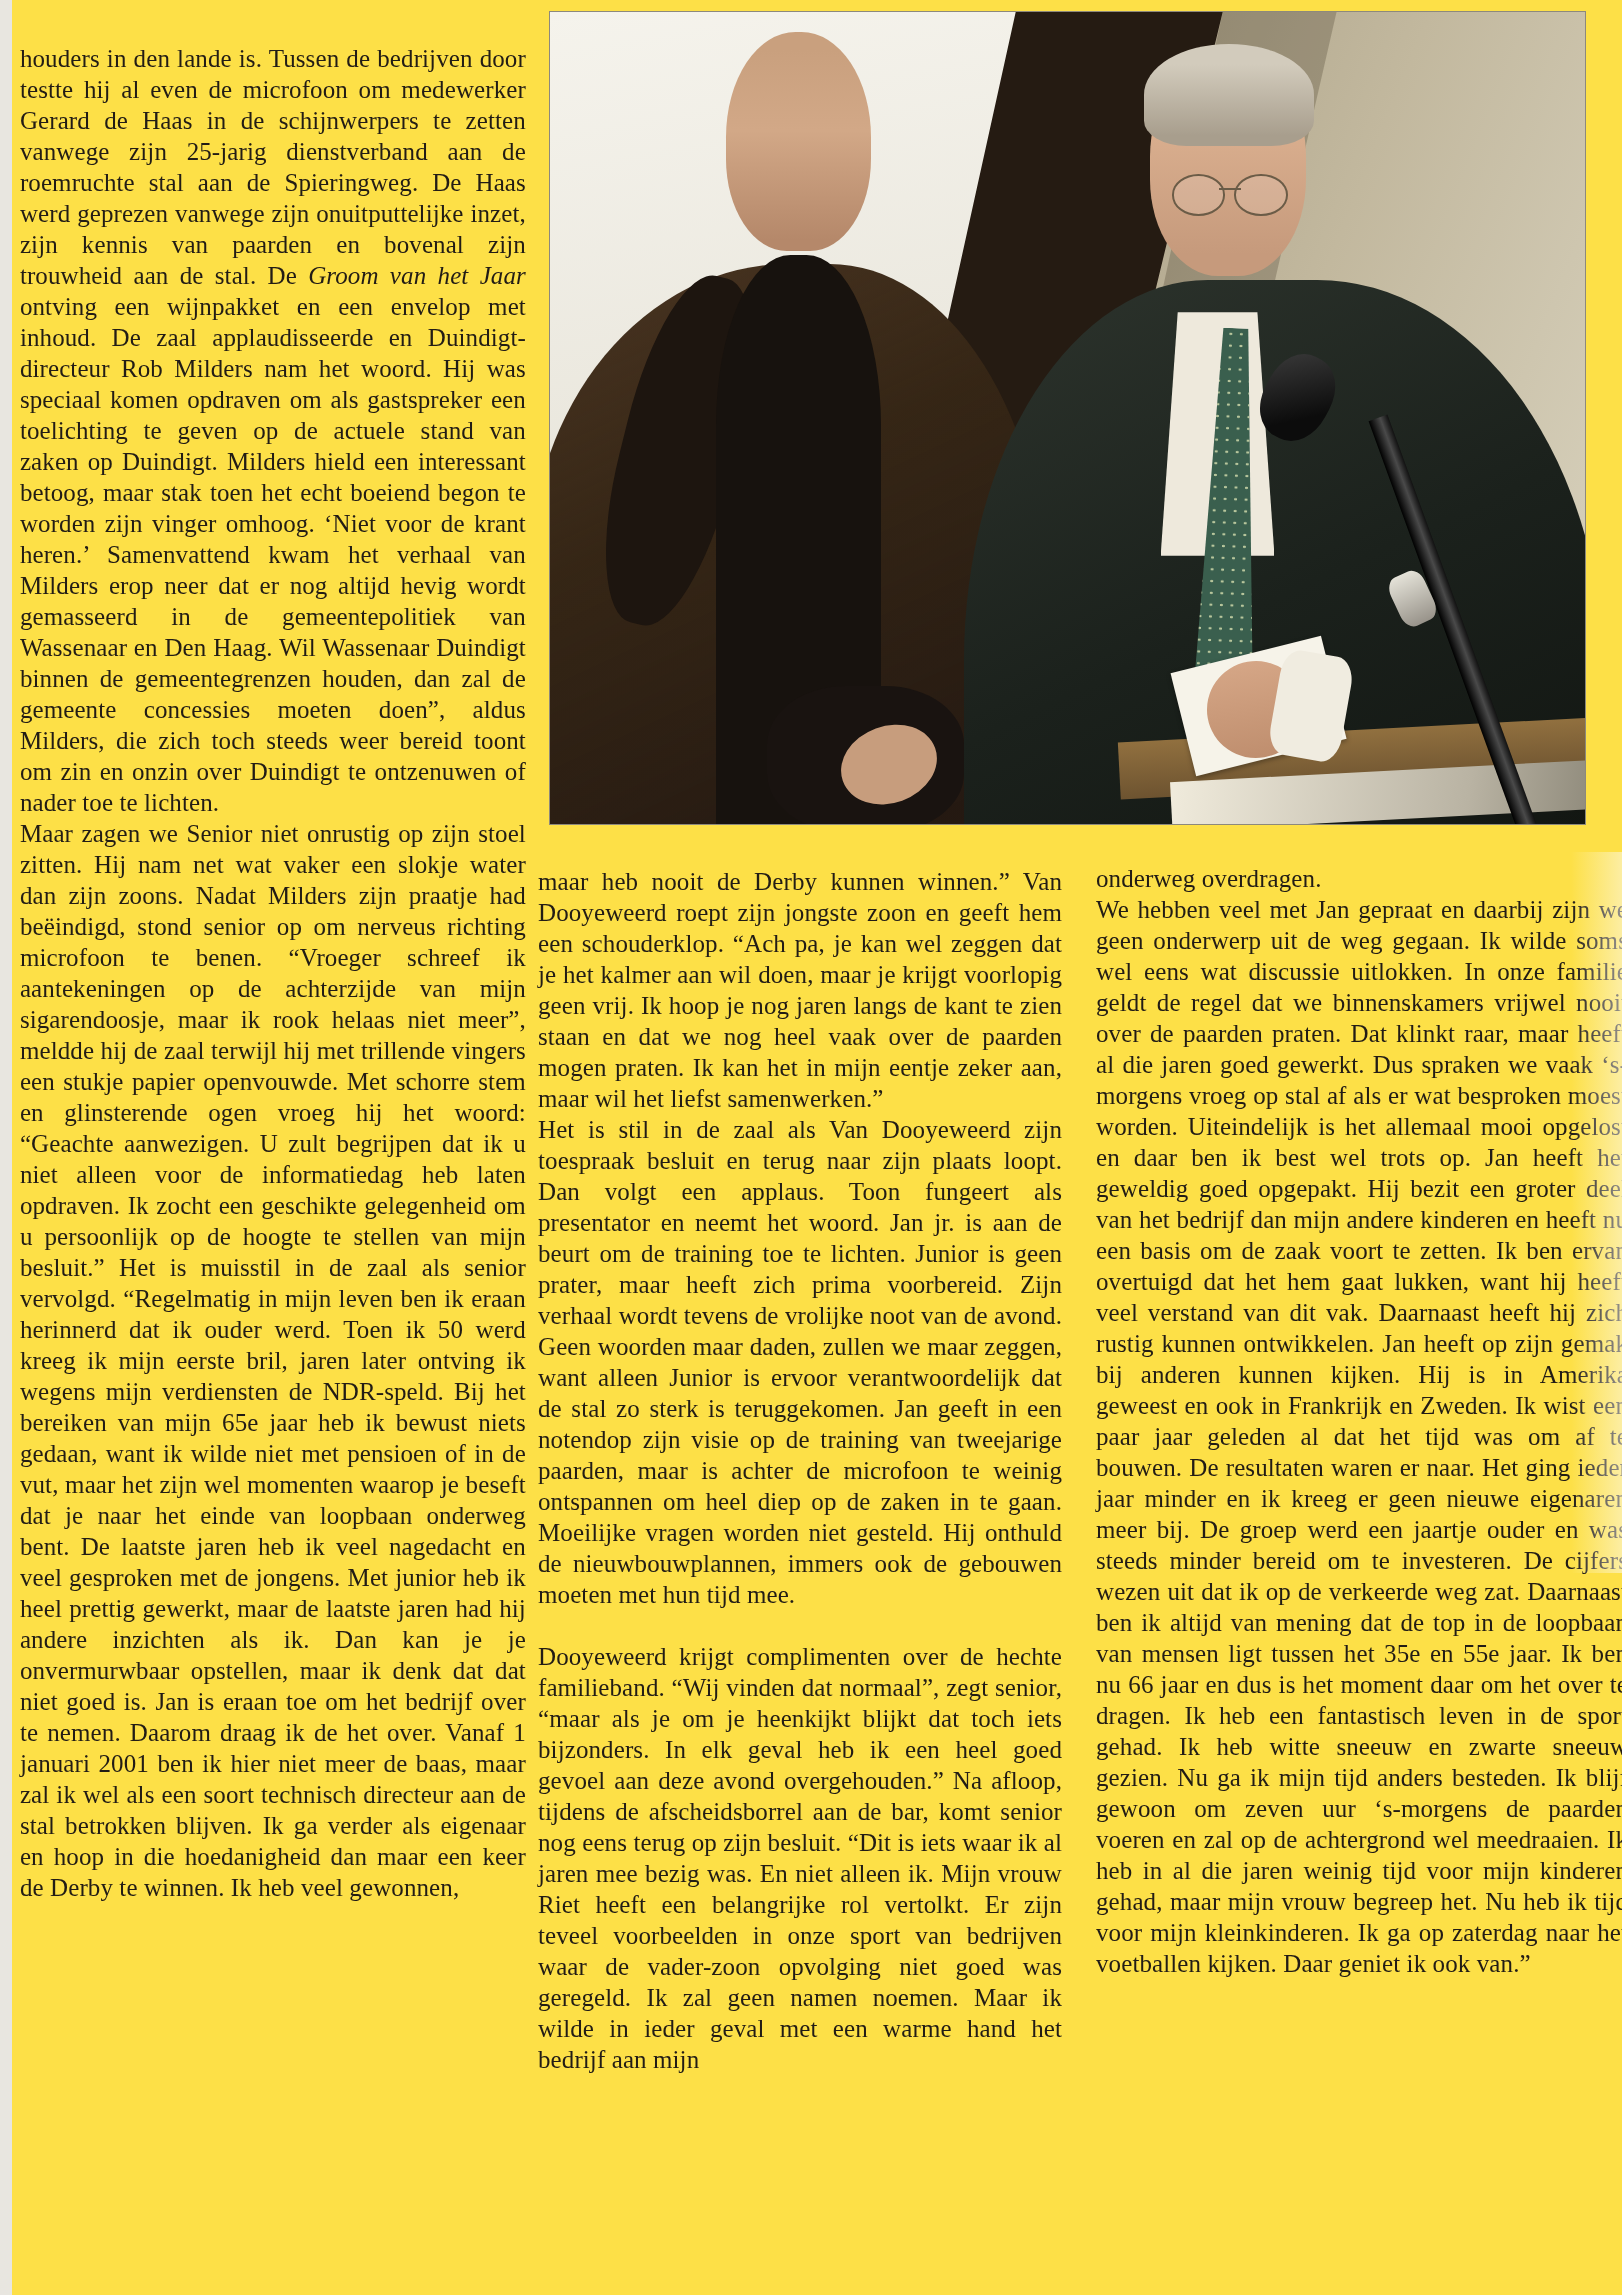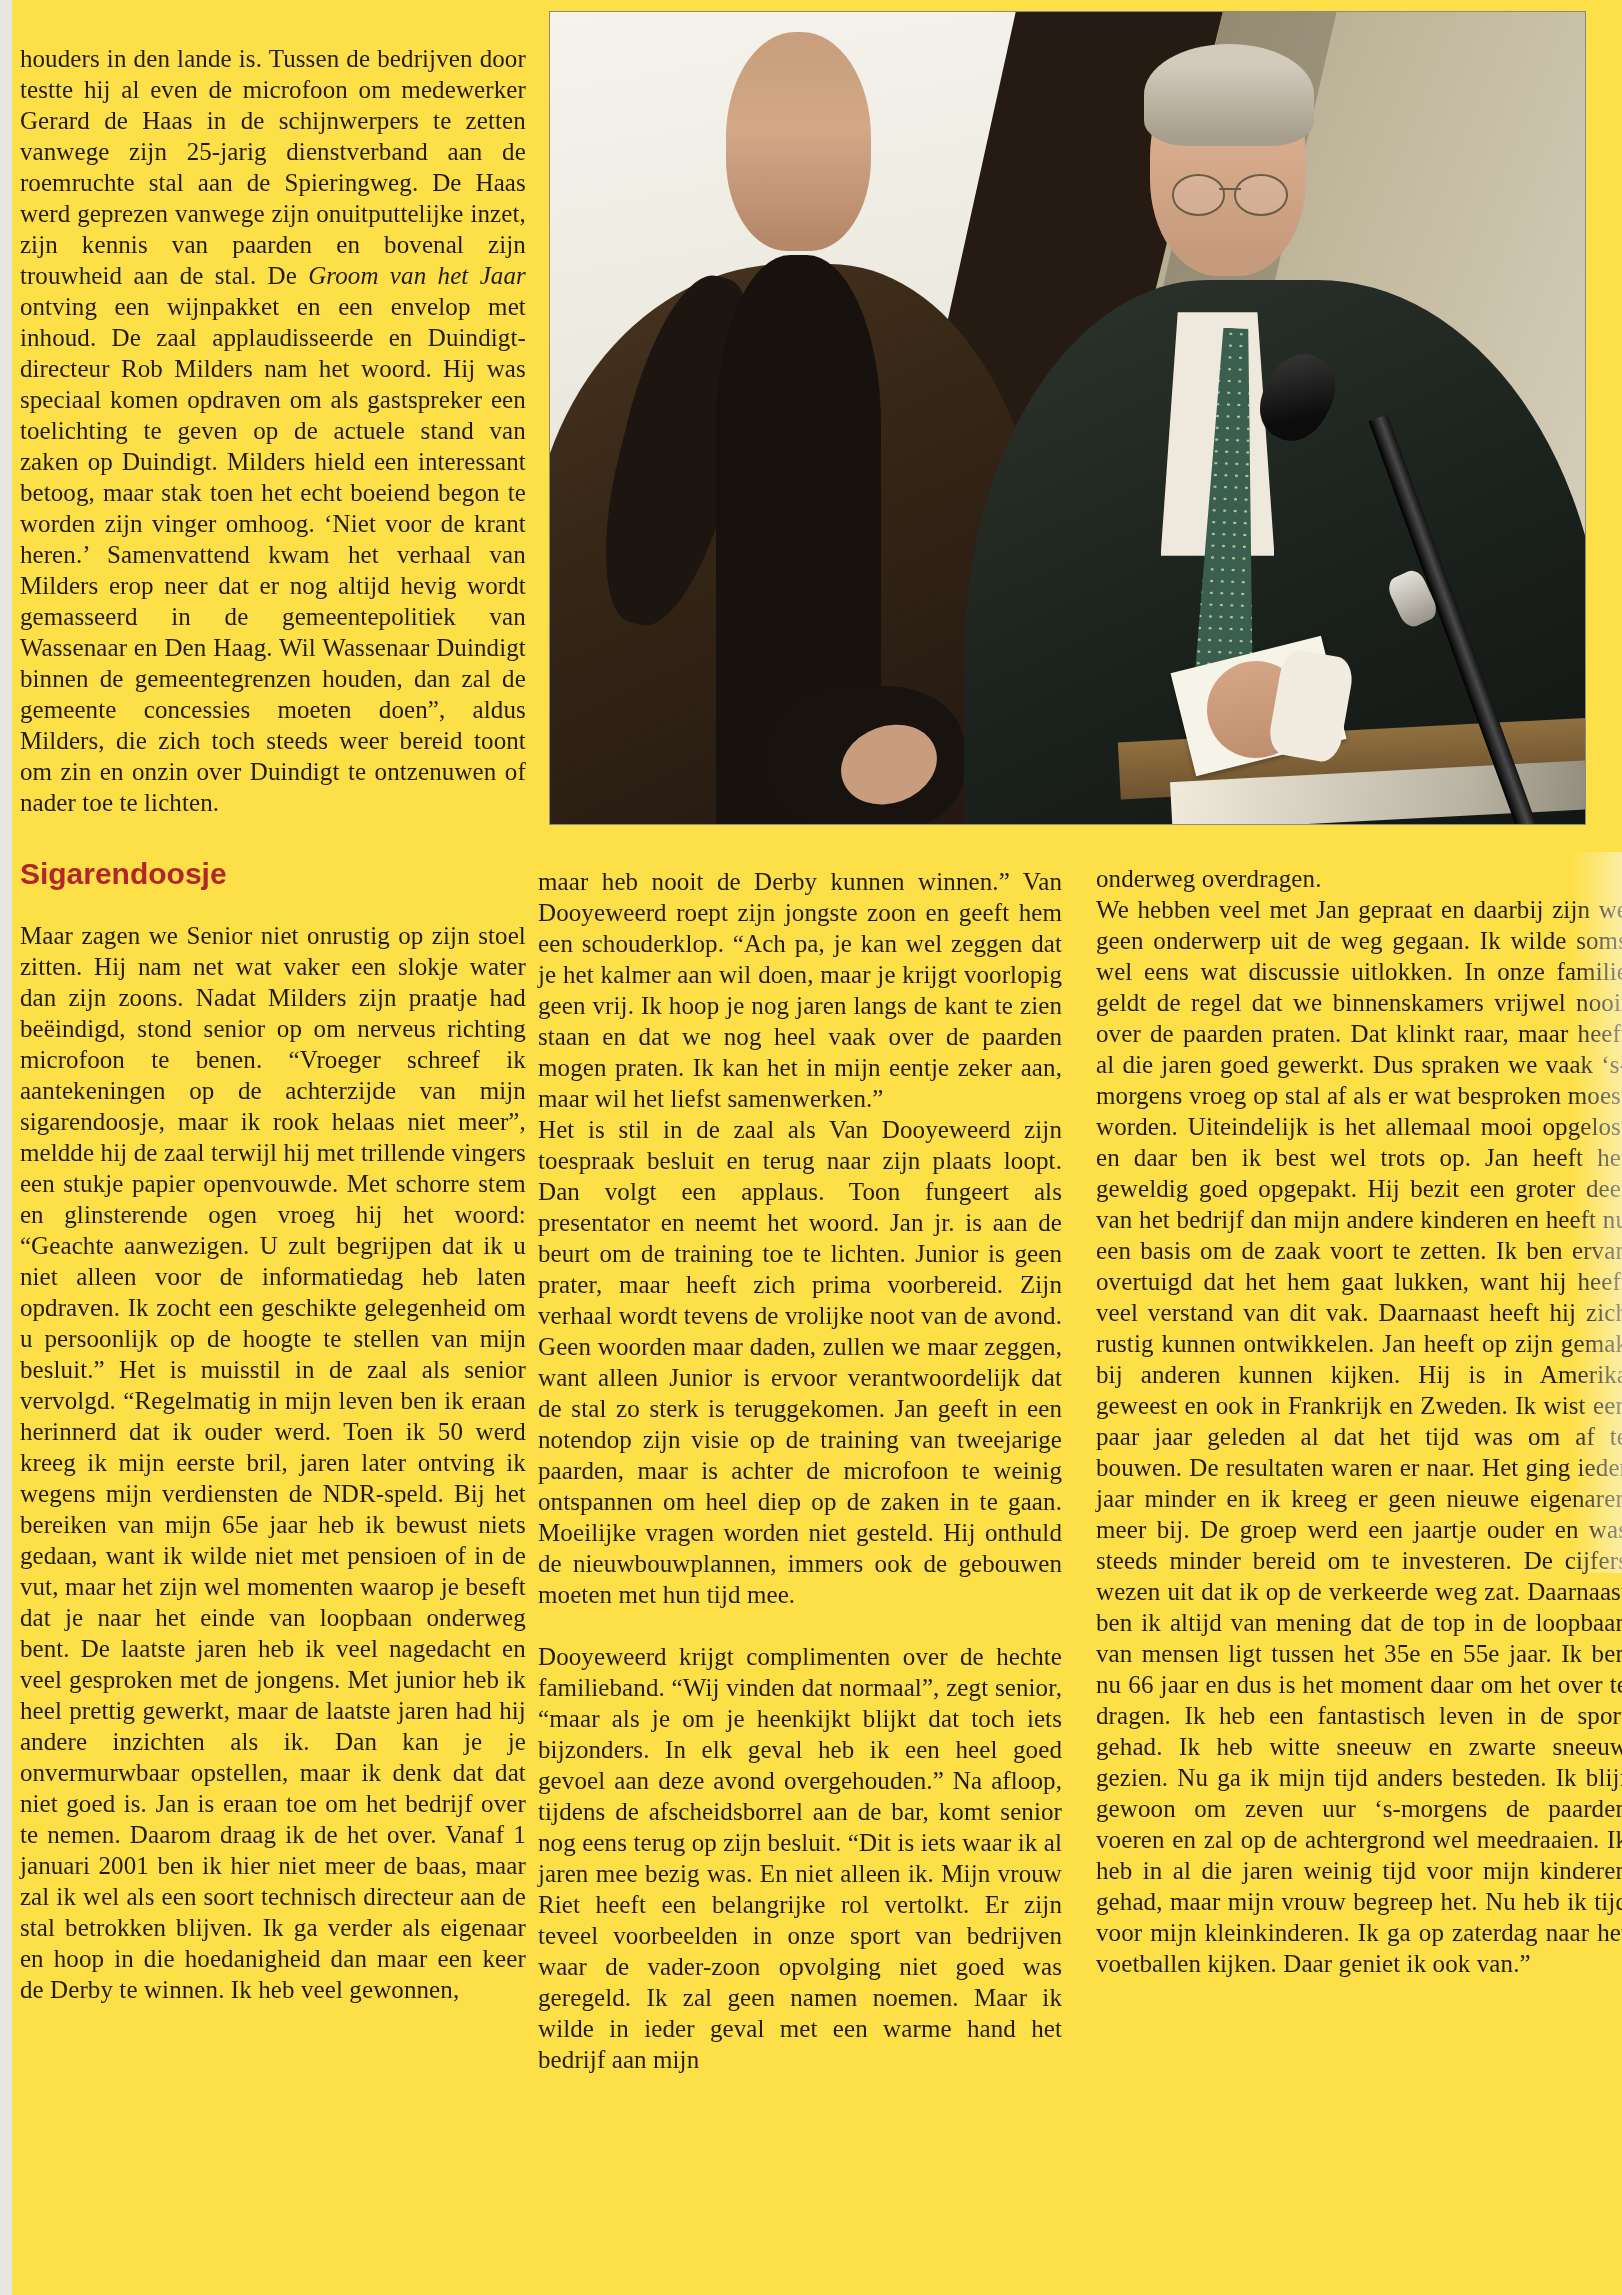--- a/index.html
+++ b/index.html
@@ -111,21 +111,20 @@
     pointer-events:none;
   }
 </style>
 </head>
 <body>
 
 <div class="page">
 
   <div class="textcol col-left">
     <p><span>houders in den lande is. Tussen de bedrijven door testte hij al even de microfoon om medewerker Gerard de Haas in de schijnwerpers te zetten vanwege zijn 25-jarig dienstverband aan de roemruchte stal aan de Spieringweg. De Haas werd geprezen vanwege zijn onuitputtelijke inzet, zijn kennis van paarden en bovenal zijn trouwheid aan de stal. De </span><span class="italic">Groom van het Jaar</span><span> ontving een wijnpakket en een envelop met inhoud. De zaal applaudisseerde en Duindigt-directeur Rob Milders nam het woord. Hij was speciaal komen opdraven om als gastspreker een toelichting te geven op de actuele stand van zaken op Duindigt. Milders hield een interessant betoog, maar stak toen het echt boeiend begon te worden zijn vinger omhoog. ‘Niet voor de krant heren.’ Samenvattend kwam het verhaal van Milders erop neer dat er nog altijd hevig wordt gemasseerd in de gemeentepolitiek van Wassenaar en Den Haag. Wil Wassenaar Duindigt binnen de gemeentegrenzen houden, dan zal de gemeente concessies moeten doen”, aldus Milders, die zich toch steeds weer bereid toont om zin en onzin over Duindigt te ontzenuwen of nader toe te lichten.</span></p>
-    <h2 class="section-heading">Sigarendoosje</h2>
     <p>Maar zagen we Senior niet onrustig op zijn stoel zitten. Hij nam net wat vaker een slokje water dan zijn zoons. Nadat Milders zijn praatje had beëindigd, stond senior op om nerveus richting microfoon te benen. “Vroeger schreef ik aantekeningen op de achterzijde van mijn sigarendoosje, maar ik rook helaas niet meer”, meldde hij de zaal terwijl hij met trillende vingers een stukje papier openvouwde. Met schorre stem en glinsterende ogen vroeg hij het woord: “Geachte aanwezigen. U zult begrijpen dat ik u niet alleen voor de informatiedag heb laten opdraven. Ik zocht een geschikte gelegenheid om u persoonlijk op de hoogte te stellen van mijn besluit.” Het is muisstil in de zaal als senior vervolgd. “Regelmatig in mijn leven ben ik eraan herinnerd dat ik ouder werd. Toen ik 50 werd kreeg ik mijn eerste bril, jaren later ontving ik wegens mijn verdiensten de NDR-speld. Bij het bereiken van mijn 65e jaar heb ik bewust niets gedaan, want ik wilde niet met pensioen of in de vut, maar het zijn wel momenten waarop je beseft dat je naar het einde van loopbaan onderweg bent. De laatste jaren heb ik veel nagedacht en veel gesproken met de jongens. Met junior heb ik heel prettig gewerkt, maar de laatste jaren had hij andere inzichten als ik. Dan kan je je onvermurwbaar opstellen, maar ik denk dat dat niet goed is. Jan is eraan toe om het bedrijf over te nemen. Daarom draag ik de het over. Vanaf 1 januari 2001 ben ik hier niet meer de baas, maar zal ik wel als een soort technisch directeur aan de stal betrokken blijven. Ik ga verder als eigenaar en hoop in die hoedanigheid dan maar een keer de Derby te winnen. Ik heb veel gewonnen,</p>
   </div>
 
   <div class="photo">
     <div class="ph-wall-left"></div>
     <div class="ph-wall-right"></div>
     <div class="ph-panel"></div>
     <div class="ph-shadow-right"></div>
 
     <div class="ph-lm-torso"></div>

